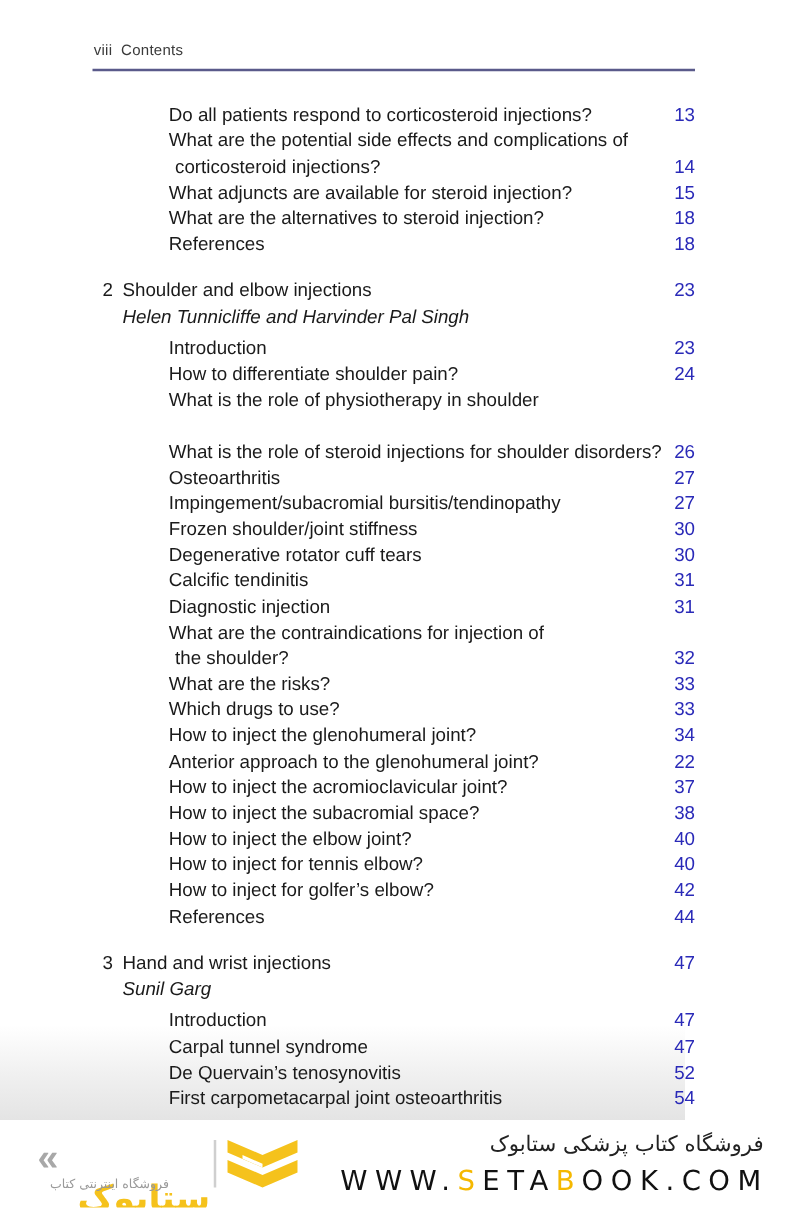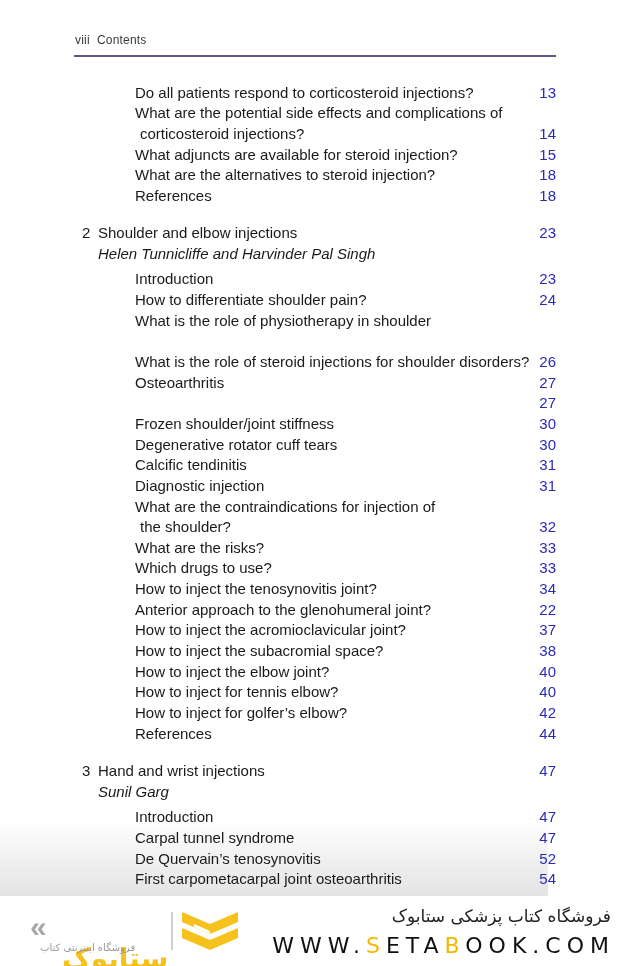--- a/index.html
+++ b/index.html
@@ -83,20 +83,21 @@
     </div>
   <div class="row" style="top:352px">
       <span class="t lvl1">What is the role of steroid injections for shoulder disorders?</span>
       <span class="p">26</span>
     </div>
   <div class="row" style="top:373px">
       <span class="t lvl1">Osteoarthritis</span>
       <span class="p">27</span>
     </div>
   <div class="row" style="top:393px">
+      <span class="t lvl1">Impingement/subacromial bursitis/tendinopathy</span>
       <span class="p">27</span>
     </div>
   <div class="row" style="top:414px">
       <span class="t lvl1">Frozen shoulder/joint stiffness</span>
       <span class="p">30</span>
     </div>
   <div class="row" style="top:435px">
       <span class="t lvl1">Degenerative rotator cuff tears</span>
       <span class="p">30</span>
     </div>
@@ -117,21 +118,21 @@
     </div>
   <div class="row" style="top:538px">
       <span class="t lvl1">What are the risks?</span>
       <span class="p">33</span>
     </div>
   <div class="row" style="top:558px">
       <span class="t lvl1">Which drugs to use?</span>
       <span class="p">33</span>
     </div>
   <div class="row" style="top:579px">
-      <span class="t lvl1">How to inject the tenosynovitis joint?</span>
+      <span class="t lvl1">How to inject the glenohumeral joint?</span>
       <span class="p">34</span>
     </div>
   <div class="row" style="top:600px">
       <span class="t lvl1">Anterior approach to the glenohumeral joint?</span>
       <span class="p">22</span>
     </div>
   <div class="row" style="top:620px">
       <span class="t lvl1">How to inject the acromioclavicular joint?</span>
       <span class="p">37</span>
     </div>

